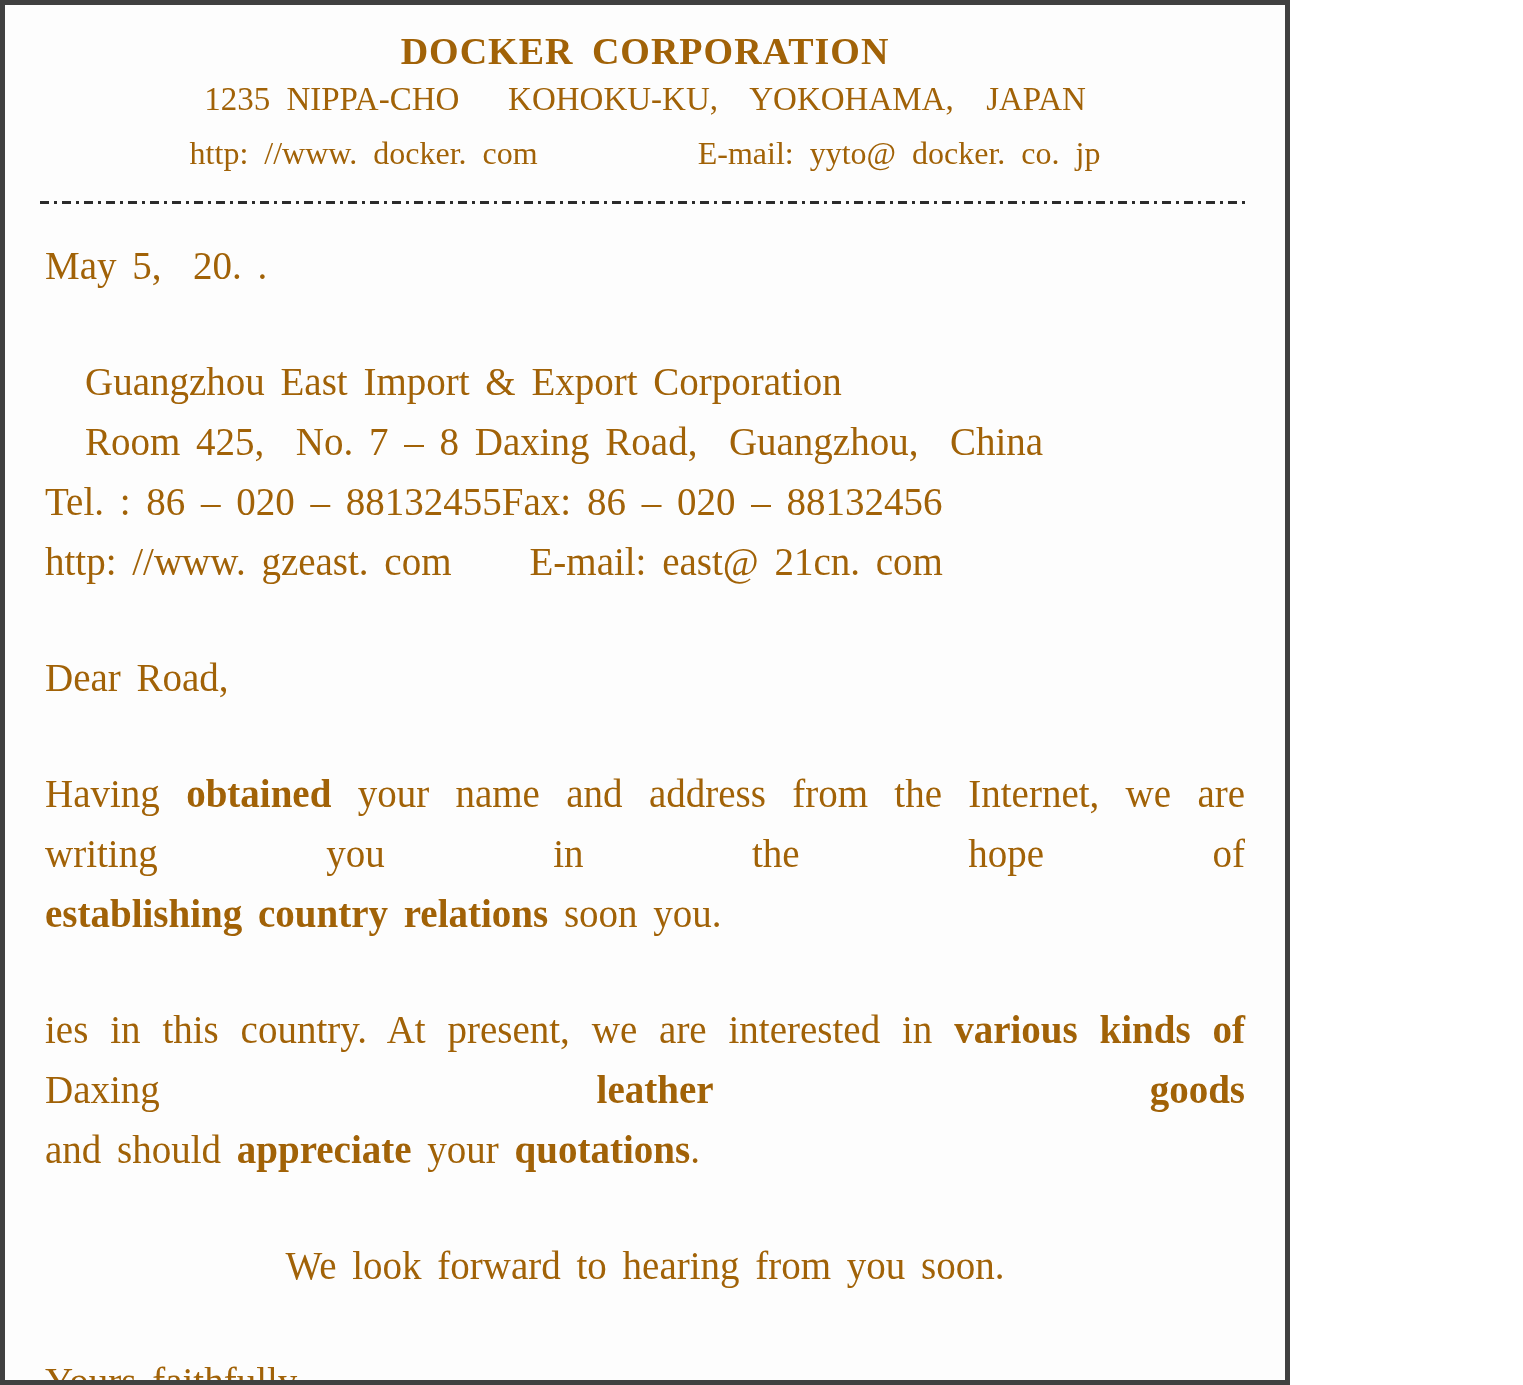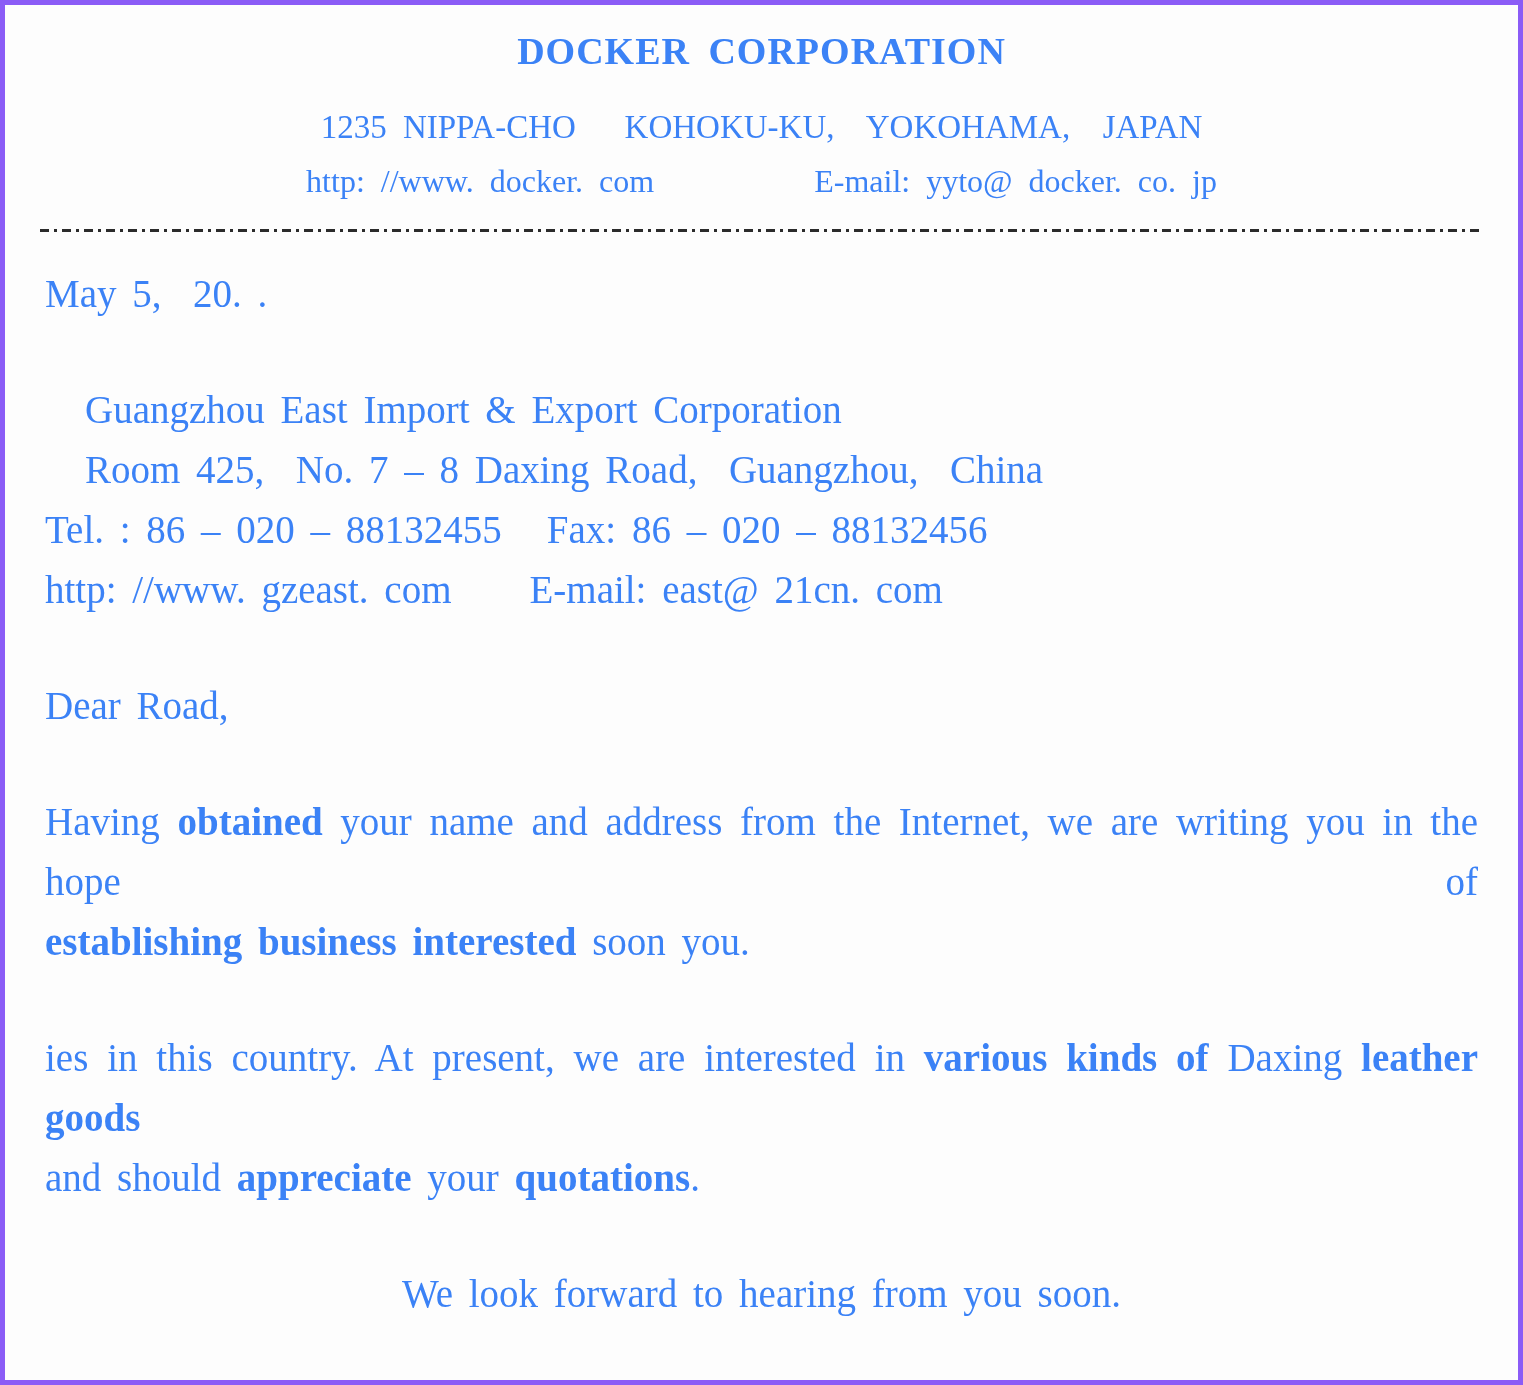--- a/index.html
+++ b/index.html
@@ -1,38 +1,38 @@
 <!DOCTYPE html>
 <html><head>
 <meta charset="utf-8">
 <style>
   html, body { margin: 0; padding: 0; background: #ffffff; }
   .page {
-    width: 1523px;
+    width: 1290px;
     height: 1385px;
     box-sizing: border-box;
     background: #fdfdfd;
-    border: 5px solid #8b5cf6;
+    border: 5px solid #404040;
     padding: 10px 35px 0 35px;
     overflow: hidden;
     font-family: "Liberation Serif", "DejaVu Serif", serif;
-    color: #3b82f6;
+    color: #a16207;
   }
   
   .header { text-align: center; word-spacing: 8px; }
   .company-name {
     margin-top: 14px;
     font-size: 38px;
     font-weight: bold;
     line-height: 44px;
     letter-spacing: 1px;
     white-space: pre-wrap;
   }
   .hq-address {
-    margin-top: 32px;
+    margin-top: 4px;
     font-size: 33px;
     line-height: 44px;
     white-space: pre-wrap;
   }
   .header-contacts {
     margin-top: 10px;
     display: flex;
     justify-content: center;
     gap: 160px;
     font-size: 32px;
@@ -50,21 +50,21 @@
   .content {
     font-size: 39px;
     line-height: 60px;
     word-spacing: 6px;
     padding: 0 5px;
   }
   .date { margin-top: 32px; white-space: pre-wrap; }
   .recipient { margin-top: 56px; }
   .rline { white-space: pre-wrap; margin-left: 40px; }
   .contact-row { display: flex; white-space: pre-wrap; }
-  .contact-row.telfax > :first-child { margin-right: 45px; }
+  .contact-row.telfax > :first-child { }
   .contact-row.webmail > :first-child { margin-right: 78px; }
   .salutation { margin-top: 56px; }
   .paragraph { margin-top: 56px; }
   .line { text-align: justify; text-align-last: justify; }
   .line.no-just { text-align: left; text-align-last: auto; }
   .closing { margin-top: 56px; text-align: center; }
   .signoff { margin-top: 56px; }
   .b { font-weight: bold; }
 </style>
 </head>
@@ -98,21 +98,21 @@
         <span>http: //www. gzeast. com</span>
         <span>E-mail: east@ 21cn. com</span>
       </div>
     </div>
 
     <div class="salutation">Dear Road,</div>
 
     <div>
         <div class="paragraph">
           <div class="line"><span>Having </span><span class="b">obtained</span><span> your name and address from the Internet,  we are writing you in the hope of</span></div>
-          <div class="line no-just"><span class="b">establishing business interested</span><span> soon you.</span></div>
+          <div class="line no-just"><span class="b">establishing country relations</span><span> soon you.</span></div>
         </div>
         <div class="paragraph">
           <div class="line"><span>ies in this country. At present,  we are interested in </span><span class="b">various kinds of</span><span> Daxing </span><span class="b">leather goods</span></div>
           <div class="line no-just"><span>and should </span><span class="b">appreciate</span><span> your </span><span class="b">quotations</span><span>.</span></div>
         </div>
       </div>
 
     <div class="closing">We look forward to hearing from you soon.</div>
 
     <div class="signoff">Yours faithfully,</div>

